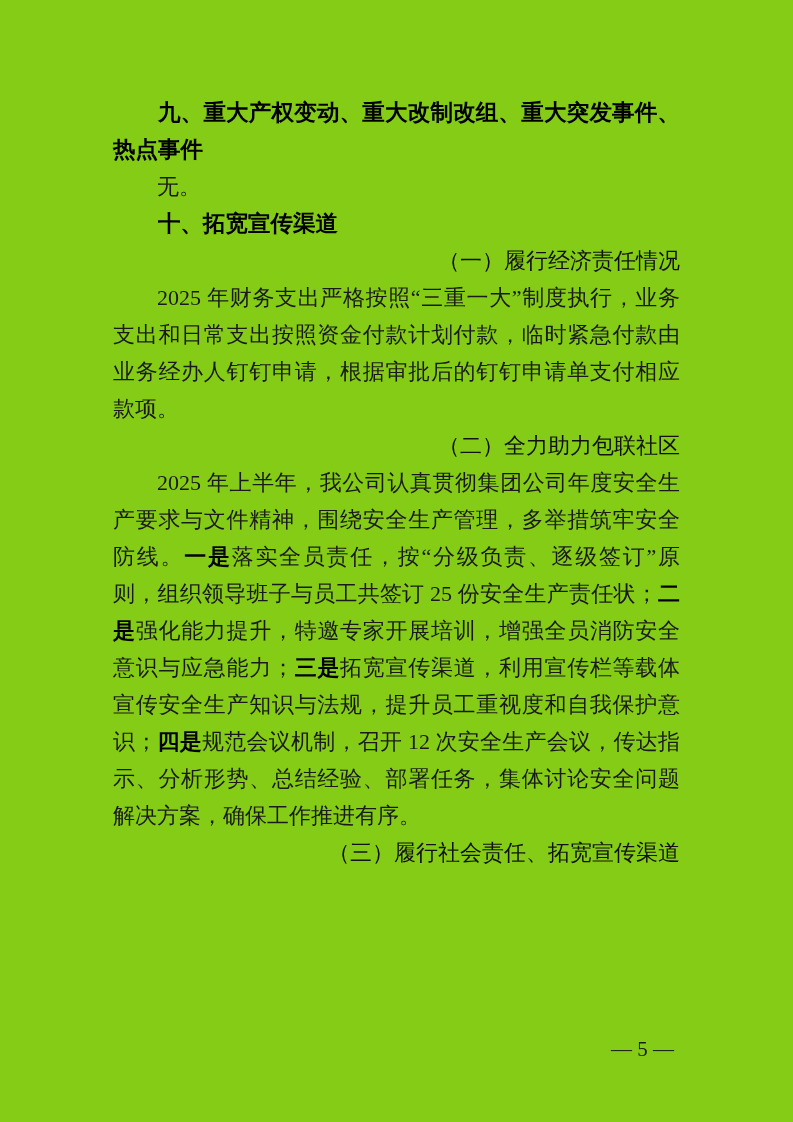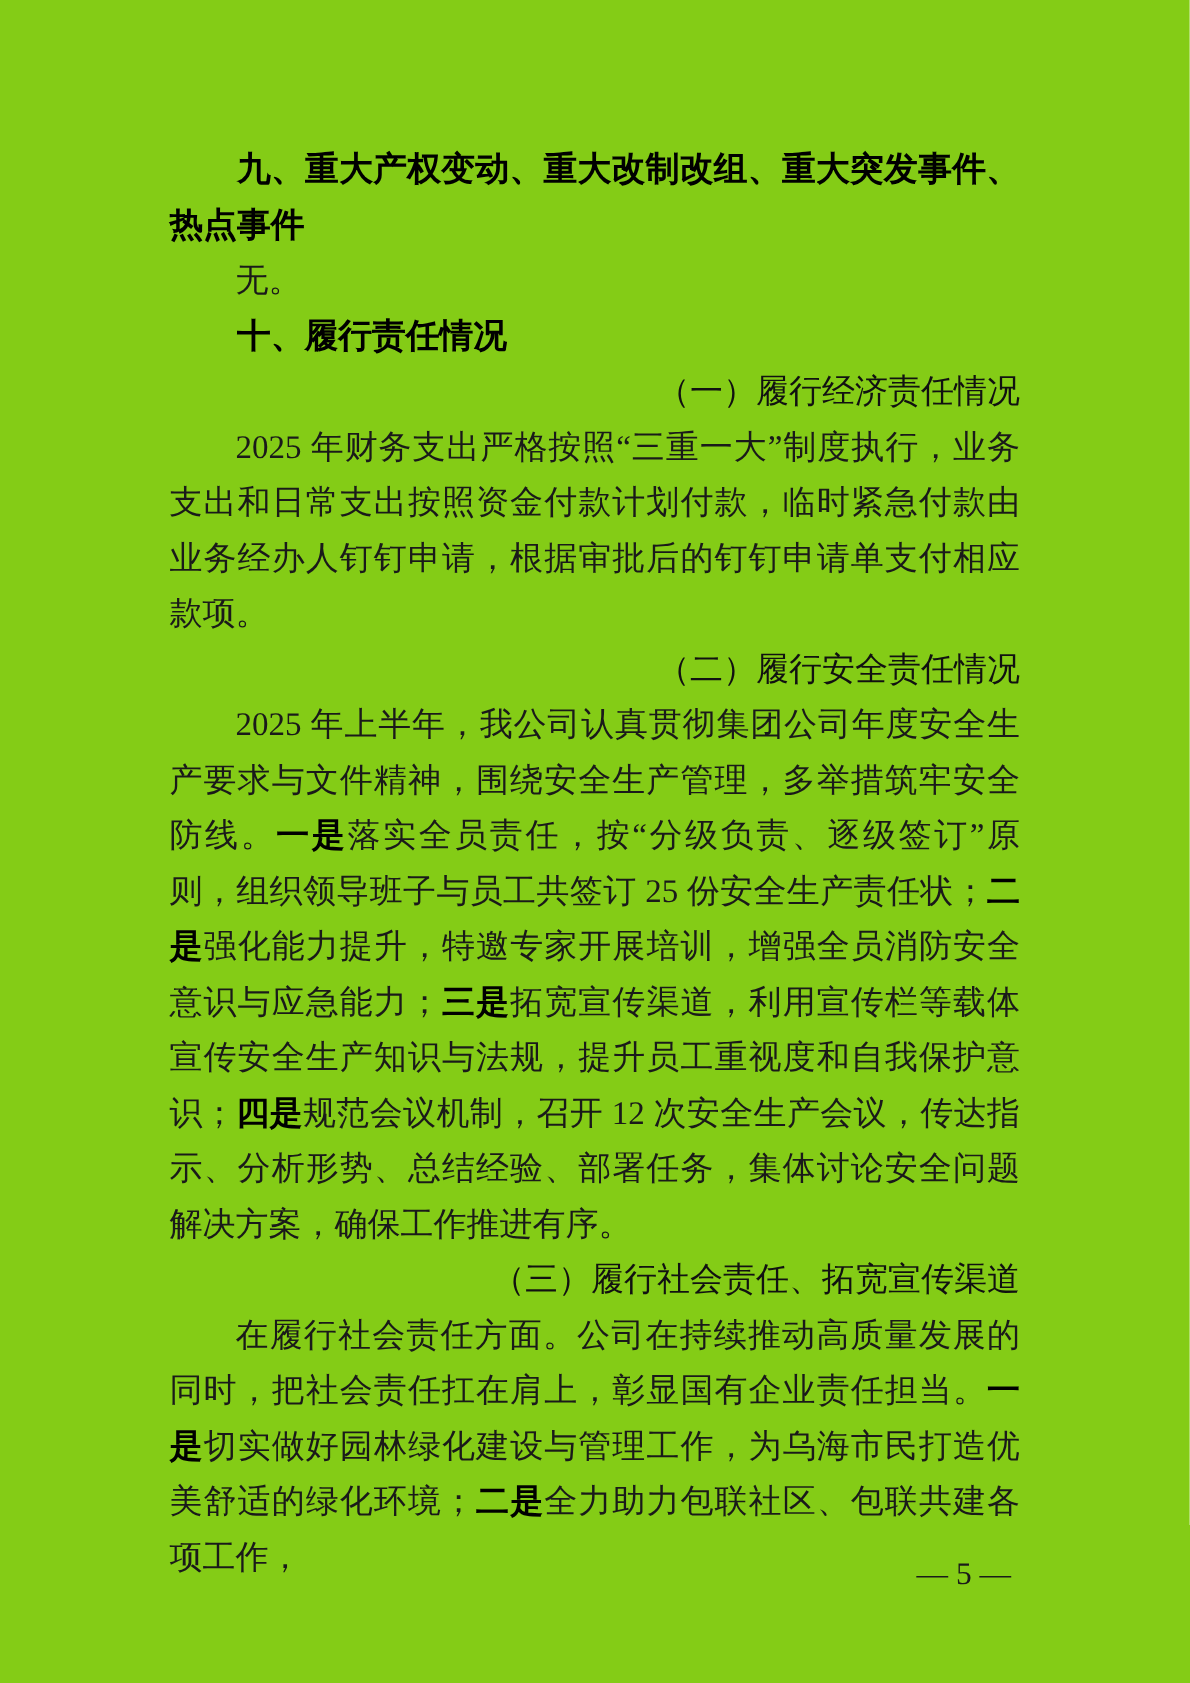--- a/index.html
+++ b/index.html
@@ -65,22 +65,21 @@
     color: #1a1a1a;
   }
 </style>
 </head>
 <body>
 
 <div class="page">
   <div class="doc-content">
       <p class="heading"><span class="seg b">九、重大产权变动、重大改制改组、重大突发事件、热点事件</span></p>
       <p class="paragraph"><span class="seg">无。</span></p>
-      <p class="heading"><span class="seg b">十、履行责任情况</span></p>
+      <p class="heading"><span class="seg b">十、拓宽宣传渠道</span></p>
       <p class="subheading"><span class="seg">（一）履行经济责任情况</span></p>
       <p class="paragraph"><span class="seg">2025 年财务支出严格按照“三重一大”制度执行，业务支出和日常支出按照资金付款计划付款，临时紧急付款由业务经办人钉钉申请，根据审批后的钉钉申请单支付相应款项。</span></p>
-      <p class="subheading"><span class="seg">（二）履行安全责任情况</span></p>
+      <p class="subheading"><span class="seg">（二）全力助力包联社区</span></p>
       <p class="paragraph"><span class="seg">2025 年上半年，我公司认真贯彻集团公司年度安全生产要求与文件精神，围绕安全生产管理，多举措筑牢安全防线。</span><span class="seg b">一是</span><span class="seg">落实全员责任，按“分级负责、逐级签订”原则，组织领导班子与员工共签订 25 份安全生产责任状；</span><span class="seg b">二是</span><span class="seg">强化能力提升，特邀专家开展培训，增强全员消防安全意识与应急能力；</span><span class="seg b">三是</span><span class="seg">拓宽宣传渠道，利用宣传栏等载体宣传安全生产知识与法规，提升员工重视度和自我保护意识；</span><span class="seg b">四是</span><span class="seg">规范会议机制，召开 12 次安全生产会议，传达指示、分析形势、总结经验、部署任务，集体讨论安全问题解决方案，确保工作推进有序。</span></p>
       <p class="subheading"><span class="seg">（三）履行社会责任、拓宽宣传渠道</span></p>
-      <p class="paragraph"><span class="seg">在履行社会责任方面。公司在持续推动高质量发展的同时，把社会责任扛在肩上，彰显国有企业责任担当。</span><span class="seg b">一是</span><span class="seg">切实做好园林绿化建设与管理工作，为乌海市民打造优美舒适的绿化环境；</span><span class="seg b">二是</span><span class="seg">全力助力包联社区、包联共建各项工作，</span></p>
     </div>
   <div class="page-number">— 5 —</div>
 </div>
 
 </body></html>

